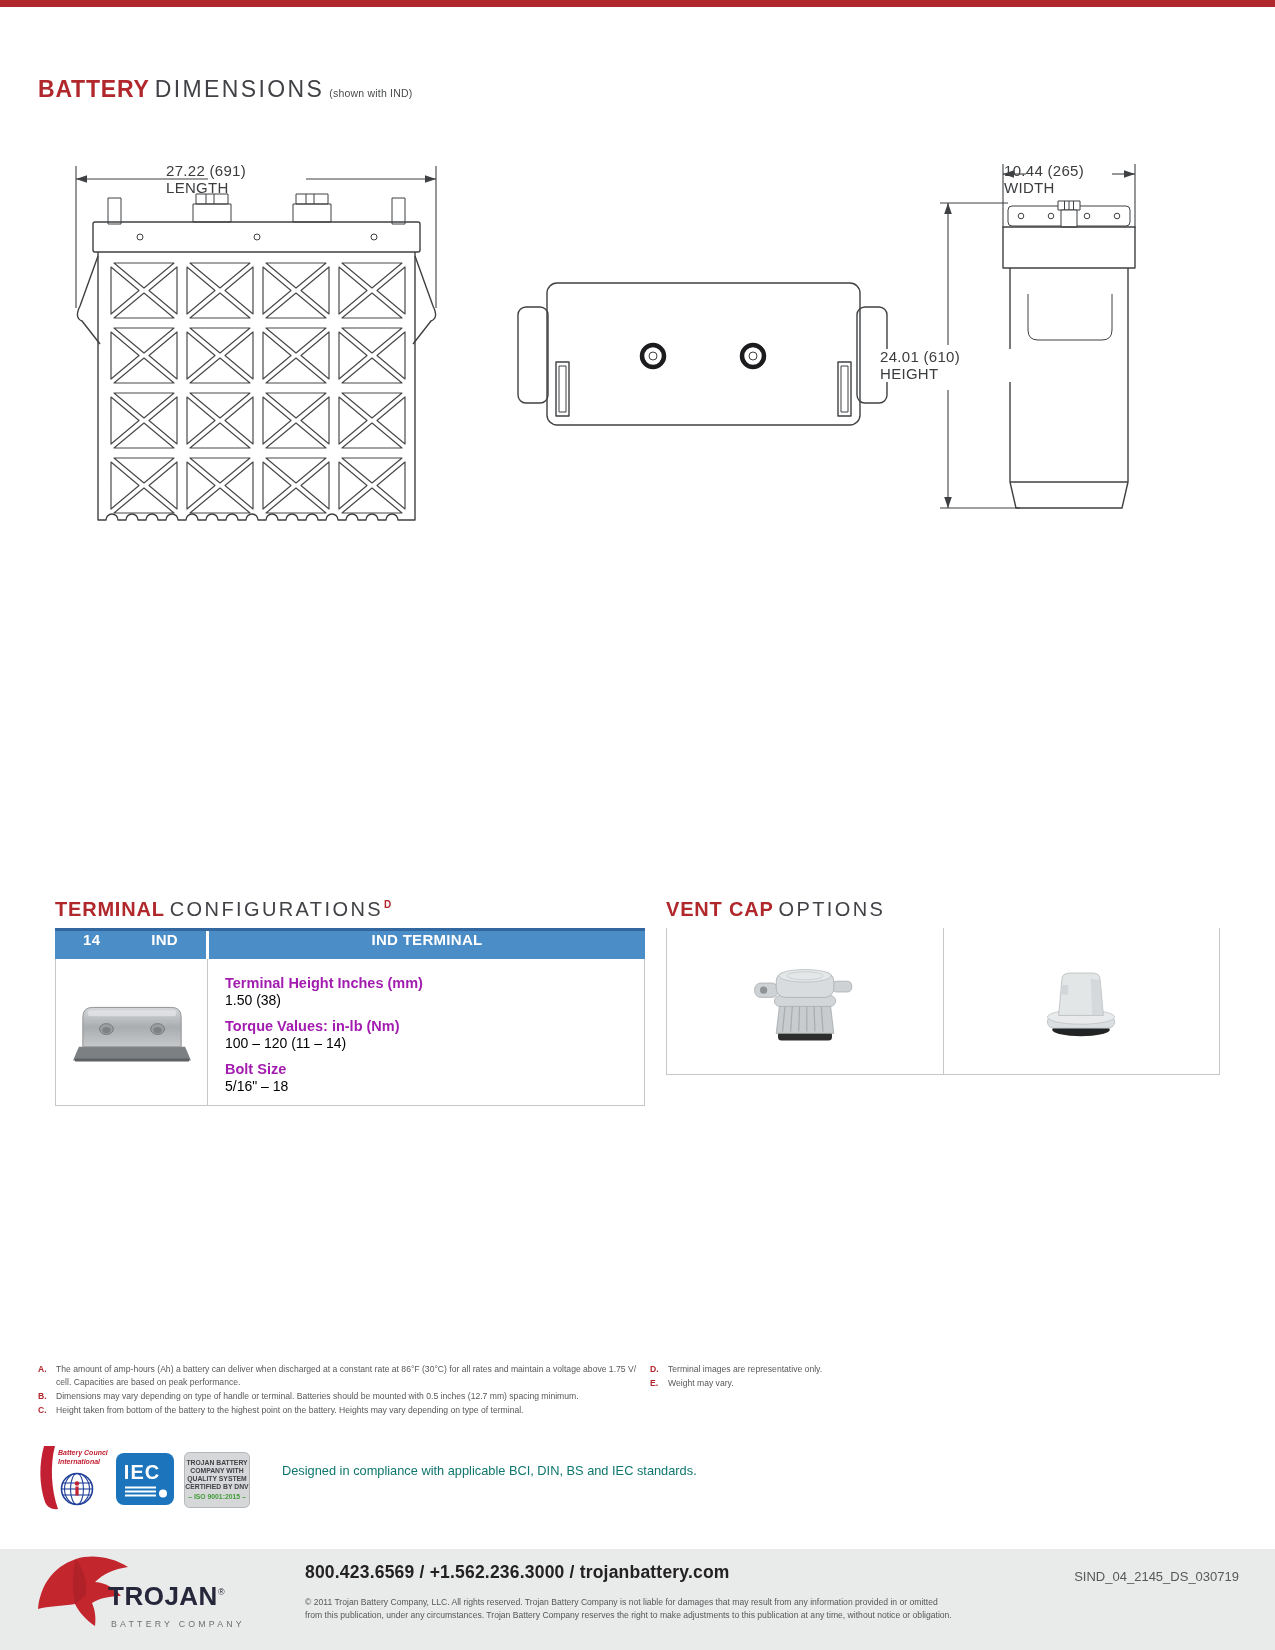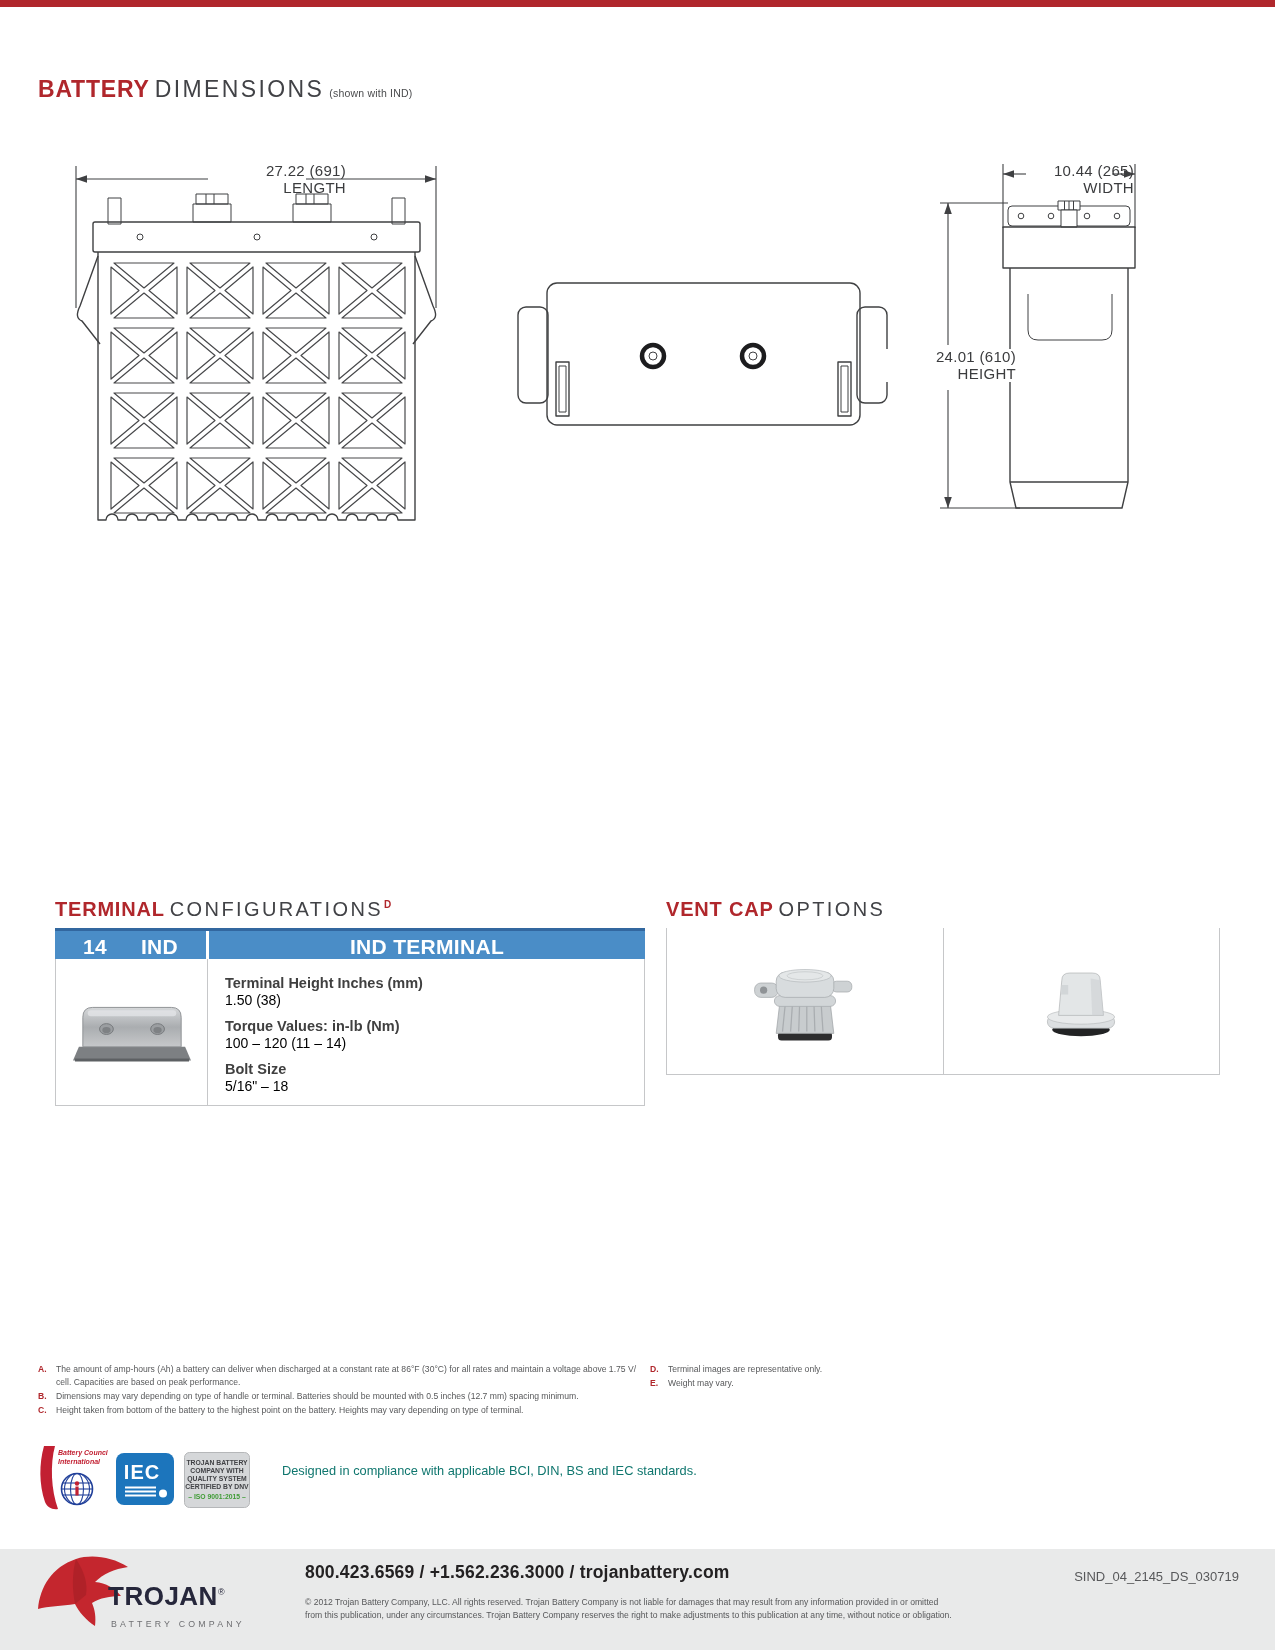--- a/index.html
+++ b/index.html
@@ -16,38 +16,38 @@
   #dims-title{left:38px;top:76px;font-size:23px;}
   #terminal-title{left:55px;top:898px;font-size:20px;}
   #vent-title{left:666px;top:898px;font-size:20px;}
 
   
   .drawings{position:absolute;left:0;top:140px;}
   .draw-line{stroke:#3f4042;stroke-width:1.4;fill:none;stroke-linejoin:round;}
   .draw-thin{stroke:#3f4042;stroke-width:1;fill:none;stroke-linejoin:round;}
   .dim-line{stroke:#3f4042;stroke-width:1.1;fill:none;}
   .dim-arrow{fill:#3f4042;stroke:none;}
-  .dim-label{position:absolute;text-align:right;font-size:15px;line-height:16.5px;
+  .dim-label{position:absolute;text-align:left;font-size:15px;line-height:16.5px;
              color:#3b3c3e;letter-spacing:0.3px;}
 
   
   .tbl{position:absolute;background:#fff;}
   .tbl-header{display:flex;height:31px;box-sizing:border-box;border-top:3px solid #32679f;}
-  .hcell{background:#4a8dc7;color:#fff;font-weight:700;font-size:21px;letter-spacing:0.3px;
-         display:flex;align-items:flex-end;justify-content:center;}
+  .hcell{background:#4a8dc7;color:#fff;font-weight:700;font-size:15px;letter-spacing:0.3px;
+         display:flex;align-items:flex-start;justify-content:center;}
   .hgap{width:3px;background:#fff;flex:none;}
   .tbl-body{display:flex;height:147px;border:1px solid #c6c7c9;border-top:none;box-sizing:border-box;}
   #terminal-tbl{left:55px;top:928px;width:590px;}
   #terminal-tbl .hcell.left{width:151px;flex:none;justify-content:space-between;
                             padding:0 28px;box-sizing:border-box;}
   #terminal-tbl .hcell.right{flex:1;}
   .term-photo-cell{width:151px;flex:none;border-right:1px solid #c6c7c9;display:flex;
                    align-items:center;justify-content:center;}
   .term-spec-cell{flex:1;padding:15px 0 0 17px;}
-  .spec-label{font-weight:700;font-size:14.5px;line-height:18px;color:#404040;}
+  .spec-label{font-weight:700;font-size:14.5px;line-height:18px;color:#a21caf;}
   .spec-value{font-size:14px;line-height:17px;color:#000000;margin-bottom:8px;}
   #vent-tbl{left:666px;top:928px;width:554px;}
   #vent-tbl .hcell{flex:1;}
   .vent-cell{flex:1;display:flex;align-items:center;justify-content:center;}
   .vent-cell.first{border-right:1px solid #c6c7c9;}
 
   
   .fnotes{position:absolute;font-size:8.6px;line-height:12.5px;color:#57585a;}
   #fnotes-left{left:38px;top:1363px;width:612px;}
   #fnotes-right{left:650px;top:1363px;width:380px;}
@@ -356,17 +356,17 @@
       <path d="M8,58 C10,36 22,16 46,8 C62,3 82,6 98,16 C84,18 73,23 65,31
                C76,32 85,37 91,45 C80,45 70,47 62,52 C65,59 66,66 65,75
                C56,69 49,61 45,53 C32,55 18,55 8,58 Z" fill="#c4262e"></path>
       <path d="M46,8 C54,20 58,32 56,44 L45,53 C42,38 42,22 46,8 Z" fill="#a01d24" opacity="0.55"></path>
     </svg>
     <div class="logo-word"><span>TROJAN</span><sup>®</sup></div>
     <div class="logo-sub">BATTERY COMPANY</div>
     <div class="contact">800.423.6569 / +1.562.236.3000 / trojanbattery.com</div>
     <div class="doccode">SIND_04_2145_DS_030719</div>
     <div class="copyright">
-      <div>© 2012 Trojan Battery Company, LLC. All rights reserved. Trojan Battery Company is not liable for damages that may result from any information provided in or omitted</div>
+      <div>© 2011 Trojan Battery Company, LLC. All rights reserved. Trojan Battery Company is not liable for damages that may result from any information provided in or omitted</div>
       <div>from this publication, under any circumstances. Trojan Battery Company reserves the right to make adjustments to this publication at any time, without notice or obligation.</div>
     </div>
   </div>
 </div>
 
 </body></html>

